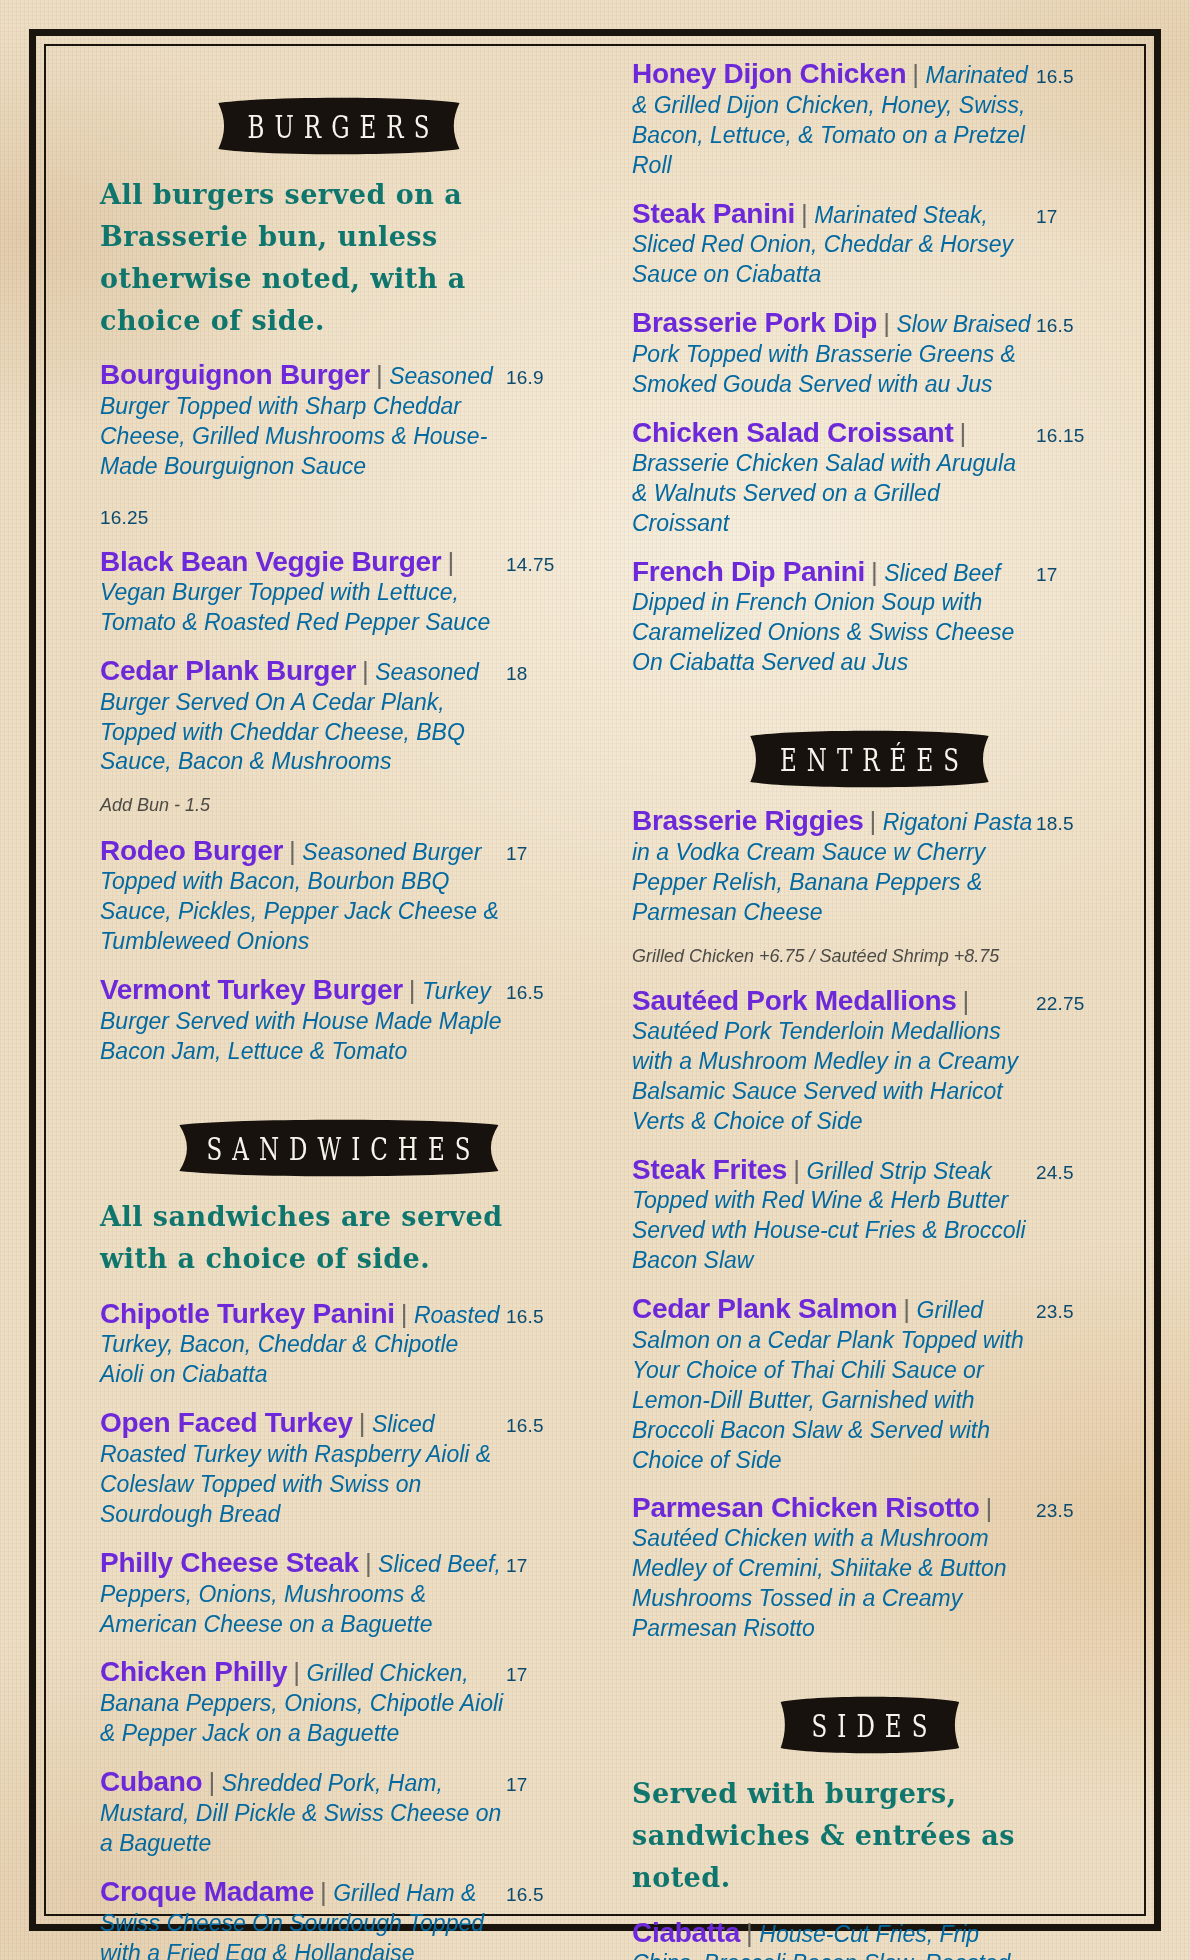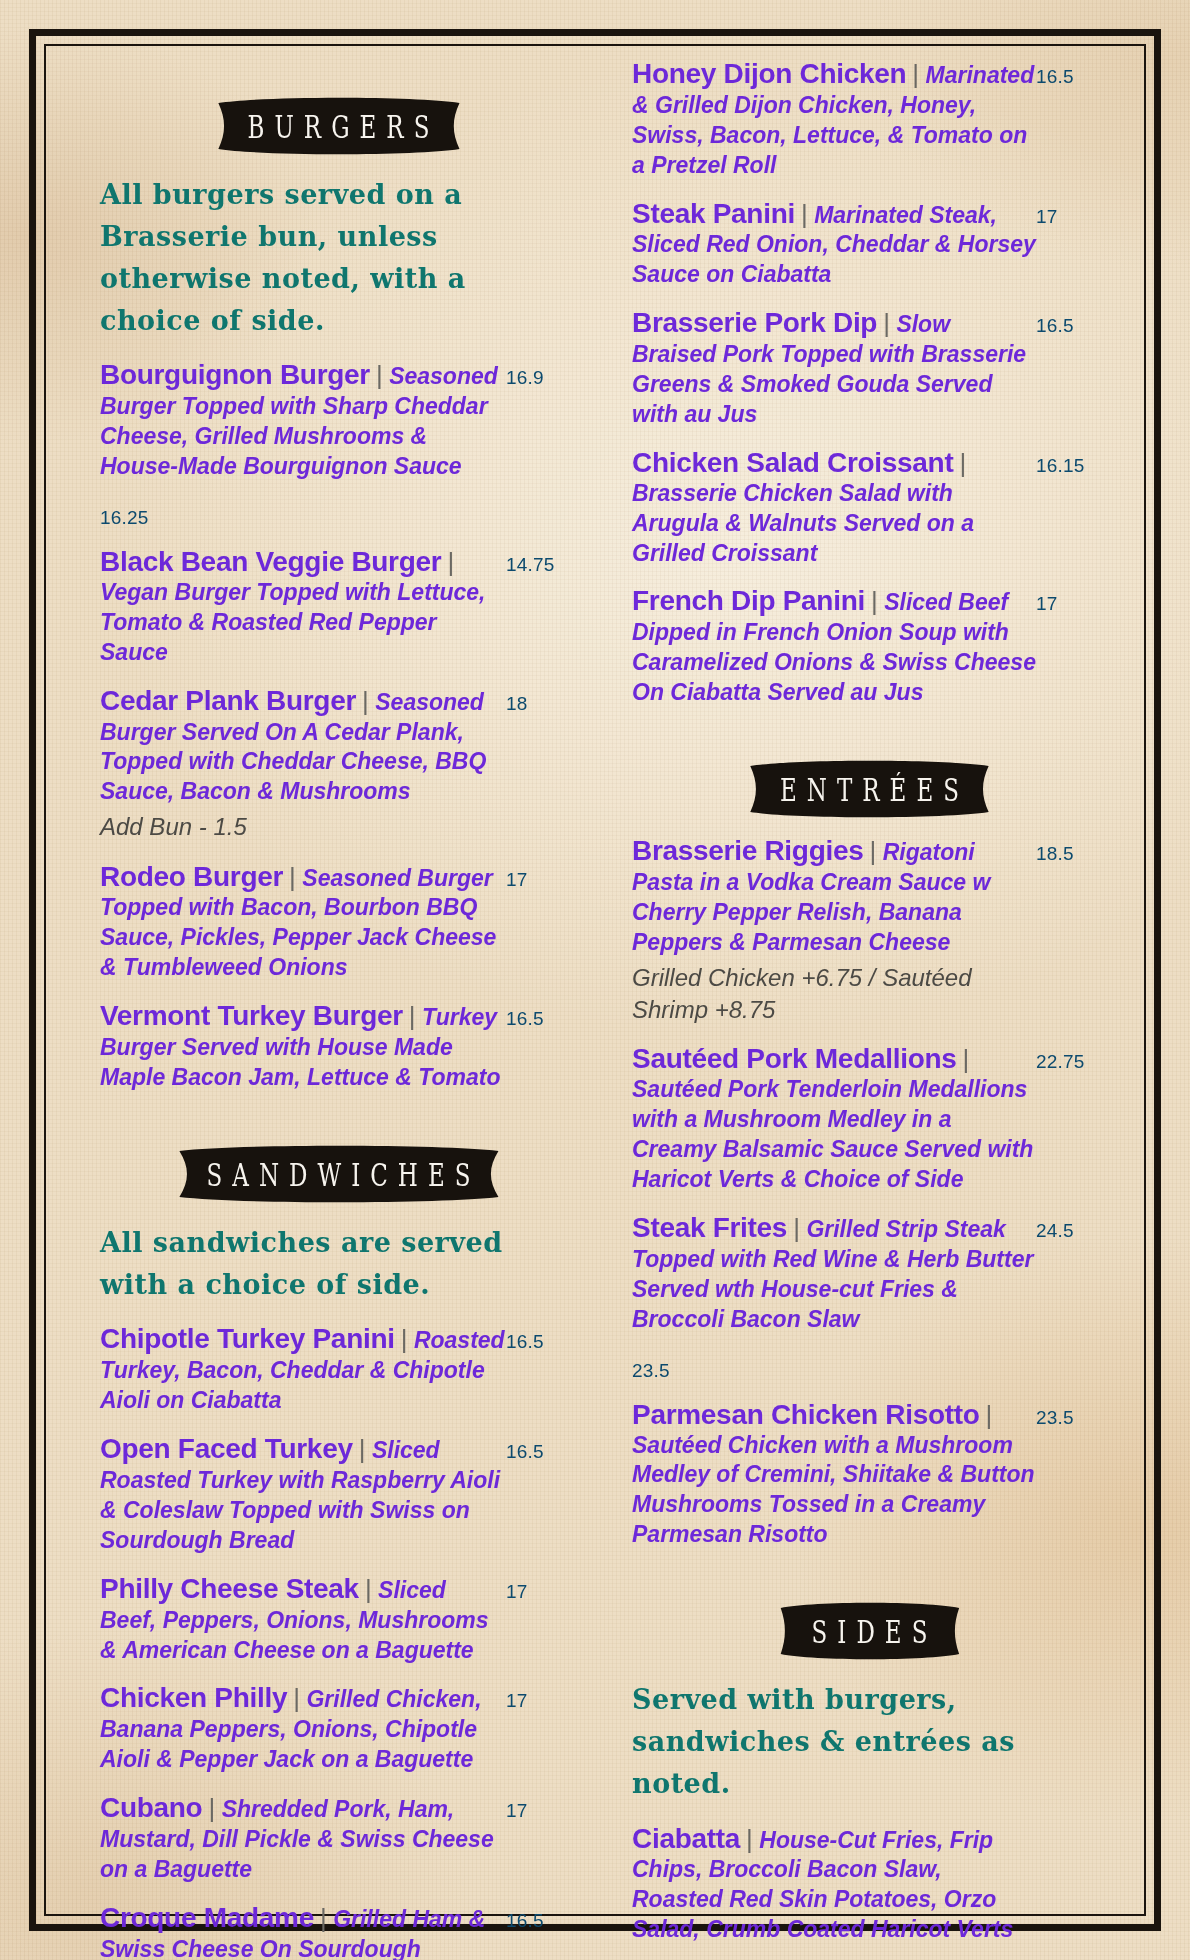--- a/index.html
+++ b/index.html
@@ -48,25 +48,25 @@
     margin:2px 0 18px 0;letter-spacing:.5px;
   }
   
   .item{display:flex;align-items:flex-start;margin:0 0 17px 0;}
   .item-text{flex:1;min-width:0;}
   .item-name{
     font-weight:700;font-size:28px;color:#6d28d9;letter-spacing:-.3px;
   }
   .sep{font-weight:400;color:#6b6963;font-size:26px;padding:0 2px 0 6px;}
   .item-desc{
-    font-style:italic;font-size:23px;color:#6d28d9;line-height:1.3;
-    font-weight:700;
+    font-style:italic;font-size:23px;color:#0369a1;line-height:1.3;
+    font-weight:400;
   }
   .item-note{
-    font-style:italic;font-size:24px;color:#4c4a45;line-height:1.35;margin-top:4px;
+    font-style:italic;font-size:18px;color:#4c4a45;line-height:1.35;margin-top:16px;
   }
   .item-price{
     width:58px;flex:0 0 auto;text-align:left;font-size:19px;color:#0c4a6e;
     padding-top:8px;letter-spacing:.2px;
   }
   .spacer-sm{height:26px;flex:0 0 auto;}
 </style>
 </head>
 <body>
 
@@ -249,20 +249,25 @@
   </div>
     <div class="item">
     <div class="item-text">
       <span class="item-name">Steak Frites</span><span class="sep">|</span>
       <span class="item-desc">Grilled Strip Steak Topped with Red Wine &amp; Herb Butter Served wth House-cut Fries &amp; Broccoli Bacon Slaw</span>
       
     </div>
     <div class="item-price">24.5</div>
   </div>
     <div class="item">
+    <div class="item-text">
+      <span class="item-name">Cedar Plank Salmon</span><span class="sep">|</span>
+      <span class="item-desc">Grilled Salmon on a Cedar Plank Topped with Your Choice of Thai Chili Sauce or Lemon-Dill Butter, Garnished with Broccoli Bacon Slaw &amp; Served with Choice of Side</span>
+      
+    </div>
     <div class="item-price">23.5</div>
   </div>
     <div class="item">
     <div class="item-text">
       <span class="item-name">Parmesan Chicken Risotto</span><span class="sep">|</span>
       <span class="item-desc">Sautéed Chicken with a Mushroom Medley of Cremini, Shiitake &amp; Button Mushrooms Tossed in a Creamy Parmesan Risotto</span>
       
     </div>
     <div class="item-price">23.5</div>
   </div>

